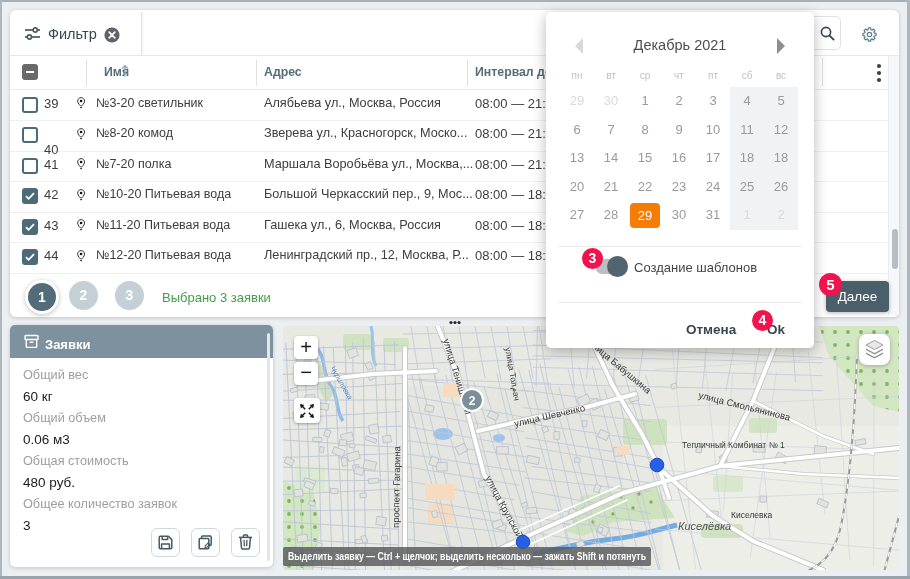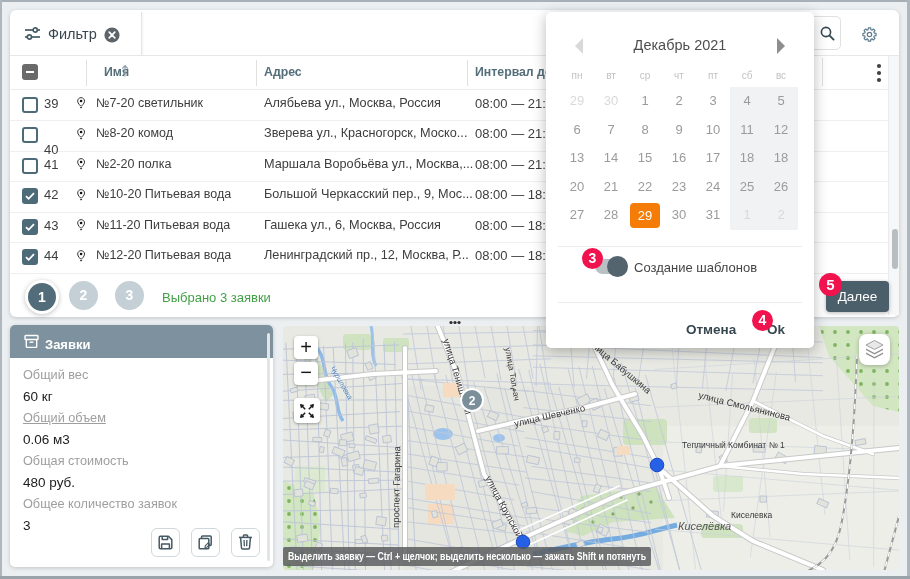--- a/index.html
+++ b/index.html
@@ -59,21 +59,21 @@
     <circle cx="5" cy="18" r="2.1" fill="#424242"></circle>
   </svg>
 <div class="abs" style="left:10px;top:120.0px;width:889px;height:1px;background:#efefef;"></div>
 <div class="abs" style="left:22px;top:96.8px;width:16px;height:16px;border:2px solid #4d6a78;border-radius:3px;background:#fff;"></div>
 <div class="abs celltxt" style="left:44px;top:95.8px;">39</div>
 <svg class="abs" style="left:76.5px;top:97.2px;" width="8.2" height="11.8" viewBox="0 0 9 13">
 <path d="M4.5 0.7 C6.6 0.7 8.3 2.4 8.3 4.5 C8.3 7.3 4.5 10.4 4.5 10.4 C4.5 10.4 0.7 7.3 0.7 4.5 C0.7 2.4 2.4 0.7 4.5 0.7 Z" fill="none" stroke="#333" stroke-width="1.1"></path>
 <circle cx="4.5" cy="4.4" r="1.4" fill="#111"></circle>
 <path d="M3.4 11.7 L5.6 11.7" stroke="#333" stroke-width="1.2"></path>
   </svg>
-<div class="abs celltxt" style="left:96px;top:95.8px;font-size:12.5px;">№7-20 светильник</div>
+<div class="abs celltxt" style="left:96px;top:95.8px;font-size:12.5px;">№3-20 светильник</div>
 <div class="abs celltxt" style="left:264px;top:95.8px;font-size:12.7px;">Алябьева ул., Москва, Россия</div>
 <div class="abs celltxt" style="left:475px;top:95.8px;">08:00 — 21:00</div>
 <div class="abs" style="left:10px;top:150.5px;width:889px;height:1px;background:#efefef;"></div>
 <div class="abs" style="left:22px;top:127.2px;width:16px;height:16px;border:2px solid #4d6a78;border-radius:3px;background:#fff;"></div>
 <div class="abs celltxt" style="left:44px;top:142px;">40</div>
 <svg class="abs" style="left:76.5px;top:127.8px;" width="8.2" height="11.8" viewBox="0 0 9 13">
 <path d="M4.5 0.7 C6.6 0.7 8.3 2.4 8.3 4.5 C8.3 7.3 4.5 10.4 4.5 10.4 C4.5 10.4 0.7 7.3 0.7 4.5 C0.7 2.4 2.4 0.7 4.5 0.7 Z" fill="none" stroke="#333" stroke-width="1.1"></path>
 <circle cx="4.5" cy="4.4" r="1.4" fill="#111"></circle>
 <path d="M3.4 11.7 L5.6 11.7" stroke="#333" stroke-width="1.2"></path>
   </svg>
@@ -81,21 +81,21 @@
 <div class="abs celltxt" style="left:264px;top:126.2px;font-size:12.7px;">Зверева ул., Красногорск, Моско...</div>
 <div class="abs celltxt" style="left:475px;top:126.2px;">08:00 — 21:00</div>
 <div class="abs" style="left:10px;top:181.0px;width:889px;height:1px;background:#efefef;"></div>
 <div class="abs" style="left:22px;top:157.8px;width:16px;height:16px;border:2px solid #4d6a78;border-radius:3px;background:#fff;"></div>
 <div class="abs celltxt" style="left:44px;top:156.8px;">41</div>
 <svg class="abs" style="left:76.5px;top:158.2px;" width="8.2" height="11.8" viewBox="0 0 9 13">
 <path d="M4.5 0.7 C6.6 0.7 8.3 2.4 8.3 4.5 C8.3 7.3 4.5 10.4 4.5 10.4 C4.5 10.4 0.7 7.3 0.7 4.5 C0.7 2.4 2.4 0.7 4.5 0.7 Z" fill="none" stroke="#333" stroke-width="1.1"></path>
 <circle cx="4.5" cy="4.4" r="1.4" fill="#111"></circle>
 <path d="M3.4 11.7 L5.6 11.7" stroke="#333" stroke-width="1.2"></path>
   </svg>
-<div class="abs celltxt" style="left:96px;top:156.8px;font-size:12.5px;">№2-20 полка</div>
+<div class="abs celltxt" style="left:96px;top:156.8px;font-size:12.5px;">№7-20 полка</div>
 <div class="abs celltxt" style="left:264px;top:156.8px;font-size:12.7px;">Маршала Воробьёва ул., Москва,...</div>
 <div class="abs celltxt" style="left:475px;top:156.8px;">08:00 — 21:00</div>
 <div class="abs" style="left:10px;top:211.5px;width:889px;height:1px;background:#efefef;"></div>
 <div class="abs" style="left:22px;top:188.2px;width:16px;height:16px;background:#4d6a78;border-radius:3px;"></div>
 <svg class="abs" style="left:24px;top:190.2px;" width="12" height="12" viewBox="0 0 12 12">
 <path d="M2 6.2 L4.6 8.8 L10 3.2" stroke="#fff" stroke-width="1.8" fill="none"></path>
   </svg>
 <div class="abs celltxt" style="left:44px;top:187.2px;">42</div>
 <svg class="abs" style="left:76.5px;top:188.8px;" width="8.2" height="11.8" viewBox="0 0 9 13">
 <path d="M4.5 0.7 C6.6 0.7 8.3 2.4 8.3 4.5 C8.3 7.3 4.5 10.4 4.5 10.4 C4.5 10.4 0.7 7.3 0.7 4.5 C0.7 2.4 2.4 0.7 4.5 0.7 Z" fill="none" stroke="#333" stroke-width="1.1"></path>
@@ -148,21 +148,21 @@
 <div class="abs card" style="left:10px;top:325px;width:263px;height:242px;border-radius:5px;"></div>
 <div class="abs" style="left:10px;top:325px;width:263px;height:33px;background:#7d929e;border-radius:5px 5px 0 0;"></div>
 <svg class="abs" style="left:24px;top:334px;" width="15" height="15" viewBox="0 0 15 15">
 <rect x="1" y="1.5" width="13" height="4" rx="0.8" fill="none" stroke="#fff" stroke-width="1.4"></rect>
 <path d="M2.3 5.5 L2.3 12.6 Q2.3 13.4 3.1 13.4 L11.9 13.4 Q12.7 13.4 12.7 12.6 L12.7 5.5" fill="none" stroke="#fff" stroke-width="1.4"></path>
 <line x1="5.6" y1="8.2" x2="9.4" y2="8.2" stroke="#fff" stroke-width="1.4"></line>
   </svg>
 <div class="abs" style="left:45px;top:337px;font-size:13px;font-weight:bold;color:#fff;">Заявки</div>
 <div class="abs graytxt" style="left:23px;top:368px;">Общий вес</div>
 <div class="abs" style="left:23px;top:389px;font-size:13.5px;color:#212121;">60 кг</div>
-<div class="abs graytxt" style="left:23px;top:411px;text-decoration:underline;">Общий объем</div>
+<div class="abs graytxt" style="left:23px;top:411px;">Общий объем</div>
 <div class="abs" style="left:23px;top:432px;font-size:13.5px;color:#212121;">0.06 м3</div>
 <div class="abs graytxt" style="left:23px;top:454px;">Общая стоимость</div>
 <div class="abs" style="left:23px;top:475px;font-size:13.5px;color:#212121;">480 руб.</div>
 <div class="abs graytxt" style="left:23px;top:497px;">Общее количество заявок</div>
 <div class="abs" style="left:23px;top:518px;font-size:13.5px;color:#212121;">3</div>
 <div class="abs" style="left:267px;top:333px;width:3px;height:228px;background:#e3e6e7;border-radius:2px;"></div>
 <div class="abs" style="left:151px;top:528px;width:29px;height:29px;border:1px solid #cfd8dc;border-radius:6px;background:#fff;"></div>
 <div class="abs" style="left:191px;top:528px;width:29px;height:29px;border:1px solid #cfd8dc;border-radius:6px;background:#fff;"></div>
 <div class="abs" style="left:231px;top:528px;width:29px;height:29px;border:1px solid #cfd8dc;border-radius:6px;background:#fff;"></div>
 <svg class="abs" style="left:158px;top:535px;" width="15" height="15" viewBox="0 0 15 15">

